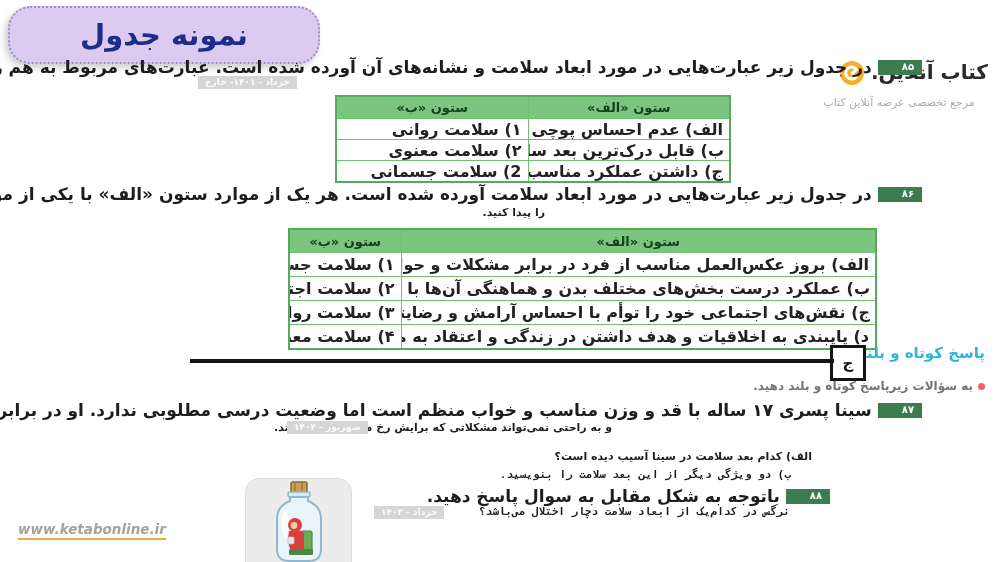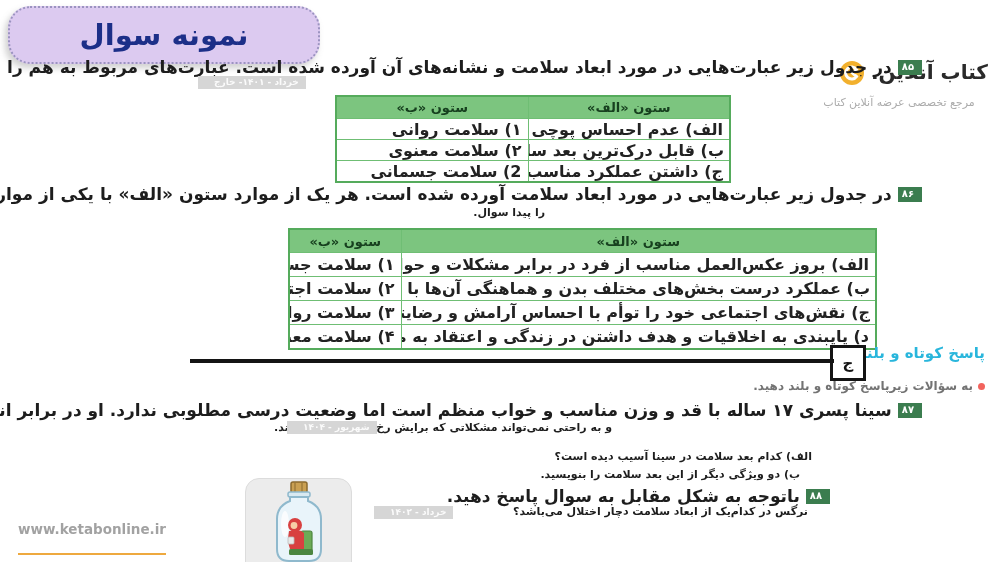--- a/index.html
+++ b/index.html
@@ -11,53 +11,53 @@
           box-shadow:-3px 4px 6px rgba(120,120,120,.35);}
   .banner span{font-size:29px;color:#1c2f88;}
   
   .logo{position:absolute;right:12px;top:13px;width:178px;}
   .logo-row{display:flex;justify-content:flex-start;gap:6px;margin-top:47px;}
   .logo-text{font-size:20px;color:#2a2a2a;letter-spacing:-.5px;}
   .logo-icon{width:26px;height:26px;flex:0 0 auto;}
   .logo-sub{font-size:11px;color:#ababab;text-align:center;margin-top:10px;font-weight:400;}
   
   .qline{position:absolute;display:flex;align-items:center;gap:6px;white-space:nowrap;}
-  .badge{background:#3b7d4f;color:#fff;font-size:10px;padding:1px 8px 2px 4px;line-height:12px;flex:0 0 auto;}
+  .badge{background:#3b7d4f;color:#fff;font-size:10px;padding:1px 8px 2px 24px;line-height:12px;flex:0 0 auto;}
   .qtext{font-size:17px;color:#1d1d1d;}
   .subline{position:absolute;font-size:11px;color:#1d1d1d;white-space:nowrap;}
-  .tag{position:absolute;background:#d6d6d6;color:#fbfbfb;font-size:9px;padding:1px 7px 2px 16px;white-space:nowrap;}
+  .tag{position:absolute;background:#d6d6d6;color:#fbfbfb;font-size:9px;padding:1px 7px 2px 7px;white-space:nowrap;}
   
   .gtable{position:absolute;border-collapse:collapse;table-layout:fixed;background:#fff;border:2px solid #55ab5c;}
   .gtable th,.gtable td{border:1.5px solid #6fbe74;overflow:hidden;white-space:nowrap;}
   .gtable th{background:#7cc57f;color:#17401f;font-size:13px;text-align:center;}
   .gtable td{font-size:16px;color:#222;text-align:right;padding:0 6px;}
   .t1 th{height:19px;} .t1 td{height:20px;}
   .t2 th{height:20px;} .t2 td{height:23px;}
   
   .sec-title{position:absolute;right:15px;top:344px;font-size:15px;color:#29b6dc;white-space:nowrap;}
   .sec-box{position:absolute;right:134px;top:345px;width:30px;height:30px;border:3.5px solid #141414;background:#fff;
            display:flex;align-items:center;justify-content:center;font-size:15px;color:#141414;}
   .sec-line{position:absolute;left:190px;top:359px;width:644px;height:3.5px;background:#141414;}
   .bullet-line{position:absolute;right:15px;top:379px;display:flex;align-items:center;gap:5px;white-space:nowrap;}
   .bullet-dot{width:7px;height:7px;border-radius:50%;background:#f2635d;flex:0 0 auto;}
   .bullet-text{font-size:12px;color:#737373;}
   
   .figure-card{position:absolute;left:245px;top:478px;width:105px;height:96px;background:#ececec;
                border:1px solid #dcdcdc;border-radius:14px;display:flex;align-items:flex-start;justify-content:center;}
   
   .footer-url{position:absolute;left:18px;top:521px;font-size:13.5px;color:#a2a2a2;font-weight:700;
-              border-bottom:2px solid #eea93f;padding-bottom:16px;direction:ltr;}
+              border-bottom:2px solid #eea93f;padding-bottom:1px;direction:ltr;font-style:italic;}
 </style>
 </head>
 <body>
 
 <div class="page">
 
   <div class="banner">
-    <span>نمونه سوال</span>
+    <span>نمونه جدول</span>
   </div>
 
   <div class="logo">
     <div class="logo-row">
       <span class="logo-text">کتاب آنلاین.</span>
       <span class="logo-icon">
         <svg width="26" height="26" viewBox="0 0 26 26">
           <circle cx="13" cy="13" r="12" fill="#f2b02d"></circle>
           <path d="M17.5 9.5 A 6 6 0 1 0 17.5 16.5 L 13.5 13 Z" fill="none" stroke="#ffffff" stroke-width="3" stroke-linecap="round"></path>
         </svg>
@@ -96,21 +96,21 @@
         <td>ج) داشتن عملکرد مناسب در برخورد با مشکلات</td>
         <td>2) سلامت جسمانی</td>
       </tr>
     </tbody>
   </table>
 
   <div class="qline" style="top:184px;right:78px;">
     <span class="badge">۸۶</span>
     <span class="qtext">در جدول زیر عبارت‌هایی در مورد ابعاد سلامت آورده شده است. هر یک از موارد ستون «الف» با یکی از موارد ستون «ب» ارتباط منطقی دارد. آن‌ها</span>
   </div>
-  <div class="subline" style="top:206px;right:455px;">را پیدا سوال.</div>
+  <div class="subline" style="top:206px;right:455px;">را پیدا کنید.</div>
 
   <table class="gtable t2" dir="rtl" style="left:288px;top:228px;width:587px;">
     <colgroup>
         <col style="width:475px">
         <col style="width:112px">
       </colgroup>
     <thead>
       <tr>
         <th>ستون «الف»</th>
         <th>ستون «ب»</th>
@@ -145,27 +145,27 @@
     <span class="bullet-text">به سؤالات زیرپاسخ کوتاه و بلند دهید.</span>
   </div>
 
   <div class="qline" style="top:400px;right:78px;">
     <span class="badge">۸۷</span>
     <span class="qtext">سینا پسری ۱۷ ساله با قد و وزن مناسب و خواب منظم است اما وضعیت درسی مطلوبی ندارد. او در برابر انتقادهای افراد مختلف ناراحت می‌شود</span>
   </div>
   <div class="subline" style="top:421px;right:388px;">و به راحتی نمی‌تواند مشکلاتی که برایش رخ می‌دهد را حل کند.</div>
   <div class="tag" style="left:287px;top:421px;">شهریور - ۱۴۰۴</div>
   <div class="subline" style="top:450px;right:188px;">الف) کدام بعد سلامت در سینا آسیب دیده است؟</div>
-  <div class="subline" style="top:468px;right:200px;">ب) دو ویژگی دیگر از این بعد سلامت را بنویسید.</div>
+  <div class="subline" style="top:468px;right:209px;font-family:Liberation Mono, monospace;">ب) دو ویژگی دیگر از این بعد سلامت را بنویسید.</div>
 
   <div class="qline" style="top:486px;right:170px;">
     <span class="badge">۸۸</span>
     <span class="qtext">باتوجه به شکل مقابل به سوال پاسخ دهید.</span>
   </div>
-  <div class="subline" style="top:505px;right:192px;">نرگس در کدام‌یک از ابعاد سلامت دچار اختلال می‌باشد؟</div>
+  <div class="subline" style="top:505px;right:210px;font-family:Liberation Mono, monospace;">نرگس در کدام‌یک از ابعاد سلامت دچار اختلال می‌باشد؟</div>
   <div class="tag" style="left:374px;top:506px;">خرداد - ۱۴۰۲</div>
 
   <div class="figure-card">
     <svg width="70" height="92" viewBox="0 0 70 92">
       <rect x="27" y="3" width="16" height="11" rx="2" fill="#caa052" stroke="#8a6a2e" stroke-width="1.5"></rect>
       <line x1="31" y1="4" x2="31" y2="13" stroke="#8a6a2e" stroke-width="1"></line>
       <line x1="38" y1="4" x2="38" y2="13" stroke="#8a6a2e" stroke-width="1"></line>
       <rect x="24" y="13" width="22" height="5" rx="2" fill="#d8e9f1" stroke="#8fb9cd" stroke-width="1.5"></rect>
       <path d="M26 18 L26 22 Q13 27 13 40 L13 70 Q13 82 25 82 L45 82 Q57 82 57 70 L57 40 Q57 27 44 22 L44 18 Z" fill="#e9f4fa" stroke="#8fb9cd" stroke-width="2"></path>
       <ellipse cx="21" cy="45" rx="4" ry="13" fill="#ffffff" opacity="0.75"></ellipse>

